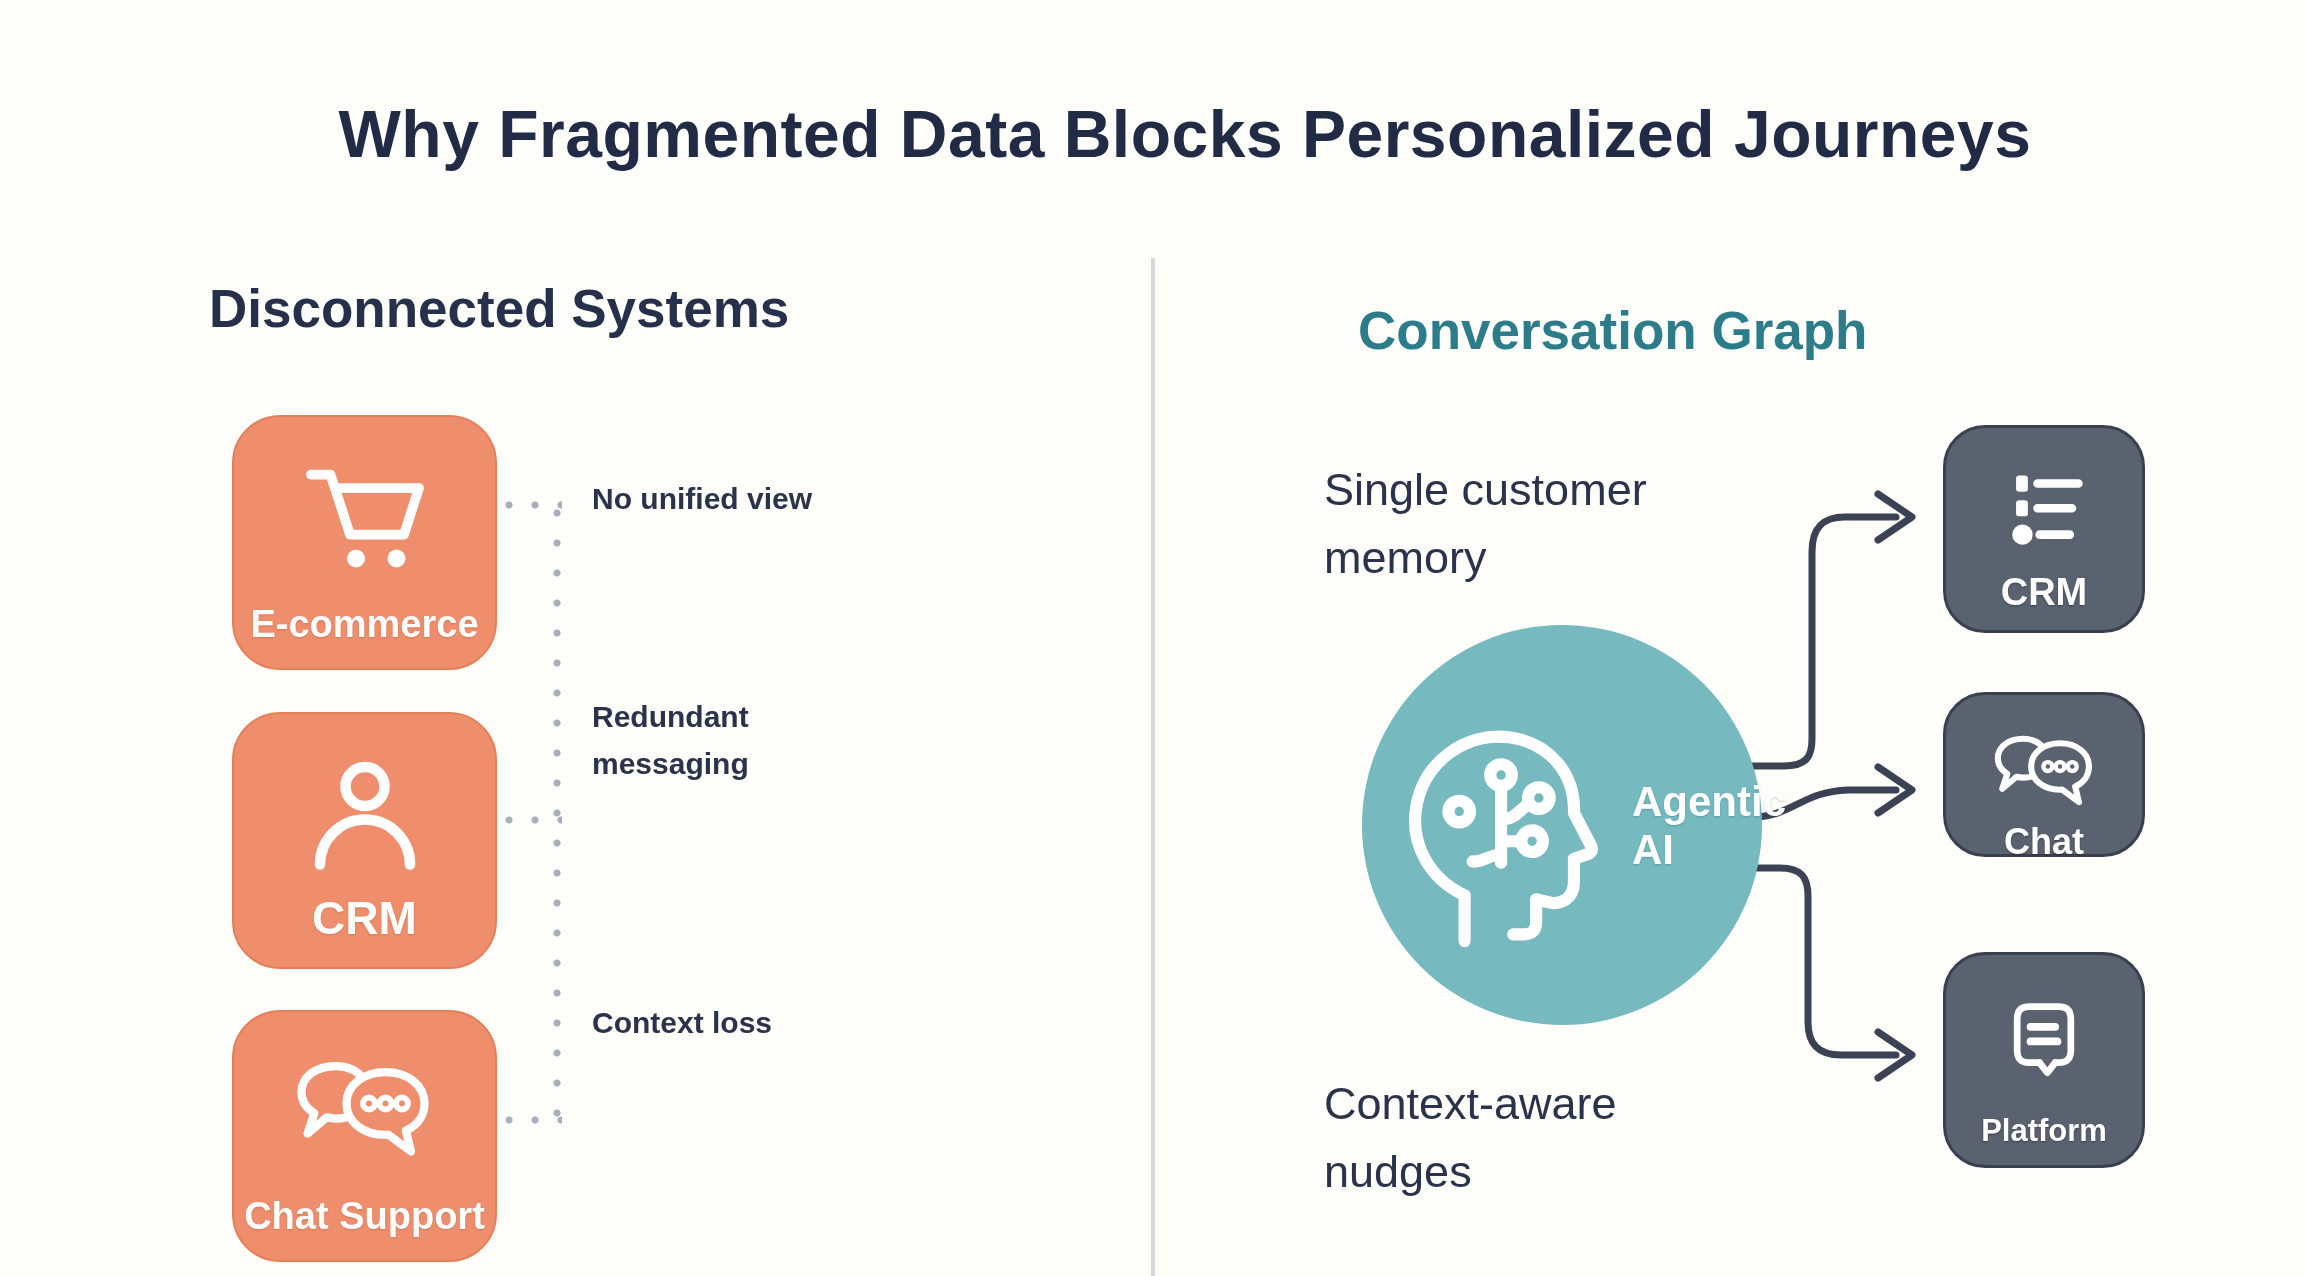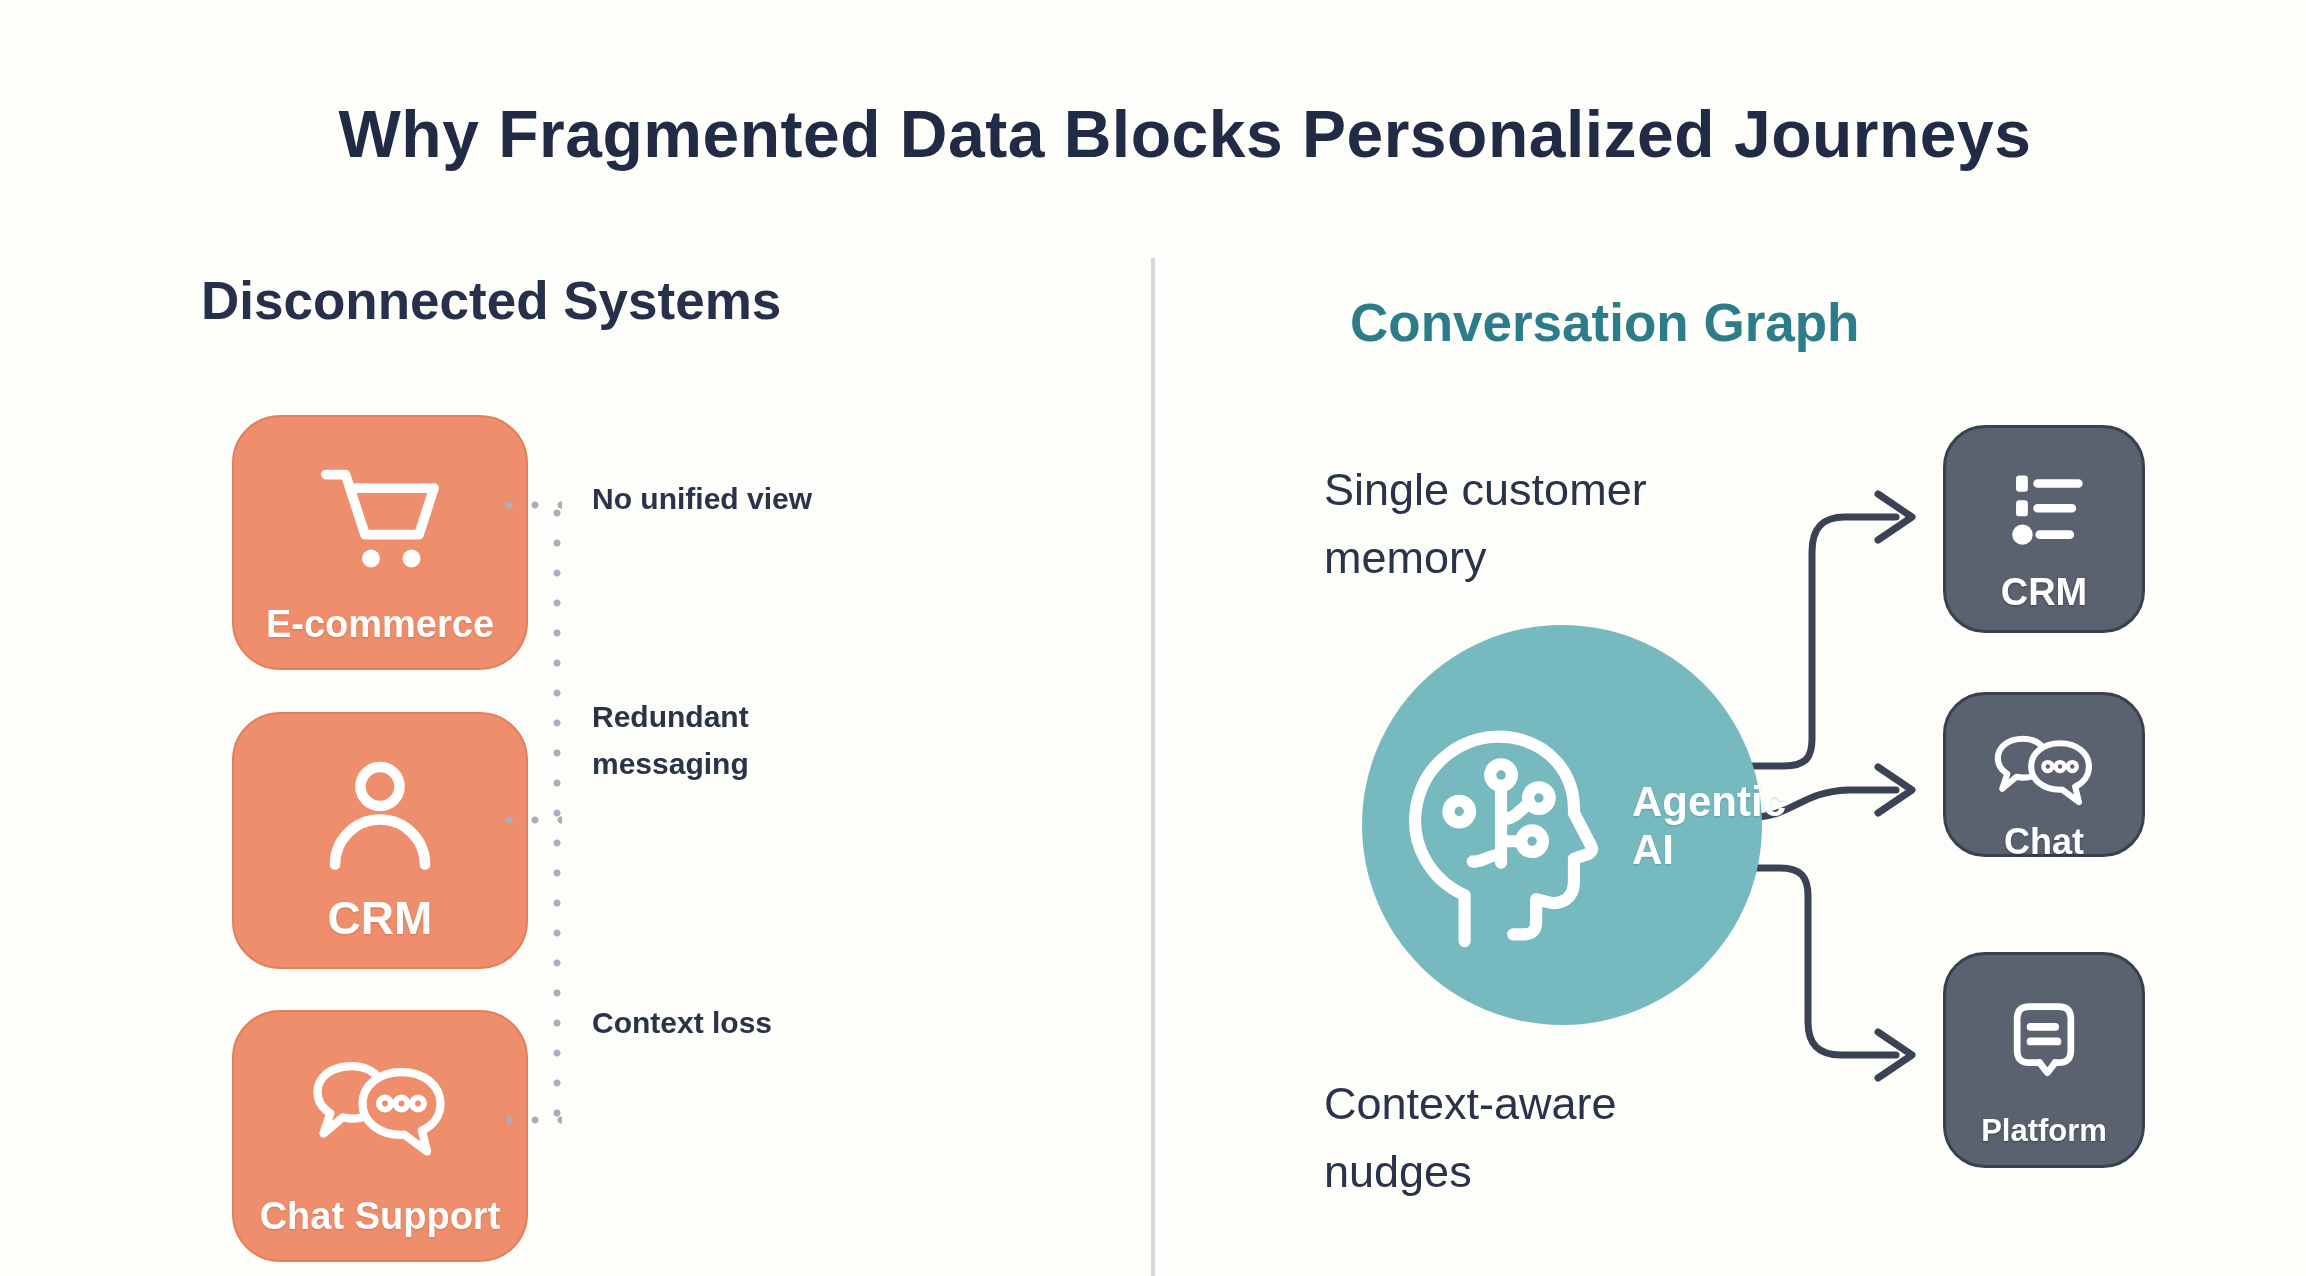--- a/index.html
+++ b/index.html
@@ -7,25 +7,25 @@
     --accent-teal-circle:#76B9BF; --accent-teal-heading:#2D7C8A;
     --dark-box:#5A6270; --dark-box-border:#39414F;
     --navy-text:#27304A; --arrow:#3A4254; --divider:#D6D9DC; --dot:#AAB0BB;
   }
   html,body{margin:0;padding:0;background:var(--background);}
   .canvas{position:relative;width:2306px;height:1276px;background:var(--background);
     font-family:"Liberation Sans", sans-serif; color:var(--navy-text); overflow:hidden;}
   .title{position:absolute;left:0;top:96px;width:2306px;text-align:center;
     font-size:66px;font-weight:700;letter-spacing:.5px;color:#222B45;margin:0;padding-left:32px;}
   .divider{position:absolute;left:1151px;top:258px;width:4px;height:1018px;background:var(--divider);}
-  .heading{position:absolute;margin:8px;font-size:53px;font-weight:700;}
+  .heading{position:absolute;margin:16px;font-size:53px;font-weight:700;}
   .heading.left{left:193px;top:262px;color:var(--navy-text);}
   .heading.right{left:1342px;top:284px;color:var(--accent-teal-heading);}
   
-  .sys-box{position:absolute;left:232px;width:296px;border-radius:48px;
+  .sys-box{position:absolute;left:232px;width:265px;border-radius:48px;
     background:var(--accent-orange);border:2px solid var(--accent-orange-border);
     box-sizing:border-box;display:flex;flex-direction:column;align-items:center;
     justify-content:space-between;padding:30px 8px 22px 8px;}
   .sys-box .label{color:#fff;font-weight:600;text-shadow:0 1px 2px rgba(120,50,20,.25);white-space:nowrap;}
   #box-ecommerce{top:415px;height:255px;} #box-ecommerce .label{font-size:38px;}
   #box-crm{top:712px;height:257px;} #box-crm .label{font-size:46px;}
   #box-chat{top:1010px;height:252px;} #box-chat .label{font-size:38px;}
   .issue{position:absolute;left:592px;font-size:30px;line-height:1.55;color:#2A3349;width:520px;font-weight:bold;}
   #issue-0{top:476px;} #issue-1{top:694px;width:320px;} #issue-2{top:1000px;}
   

